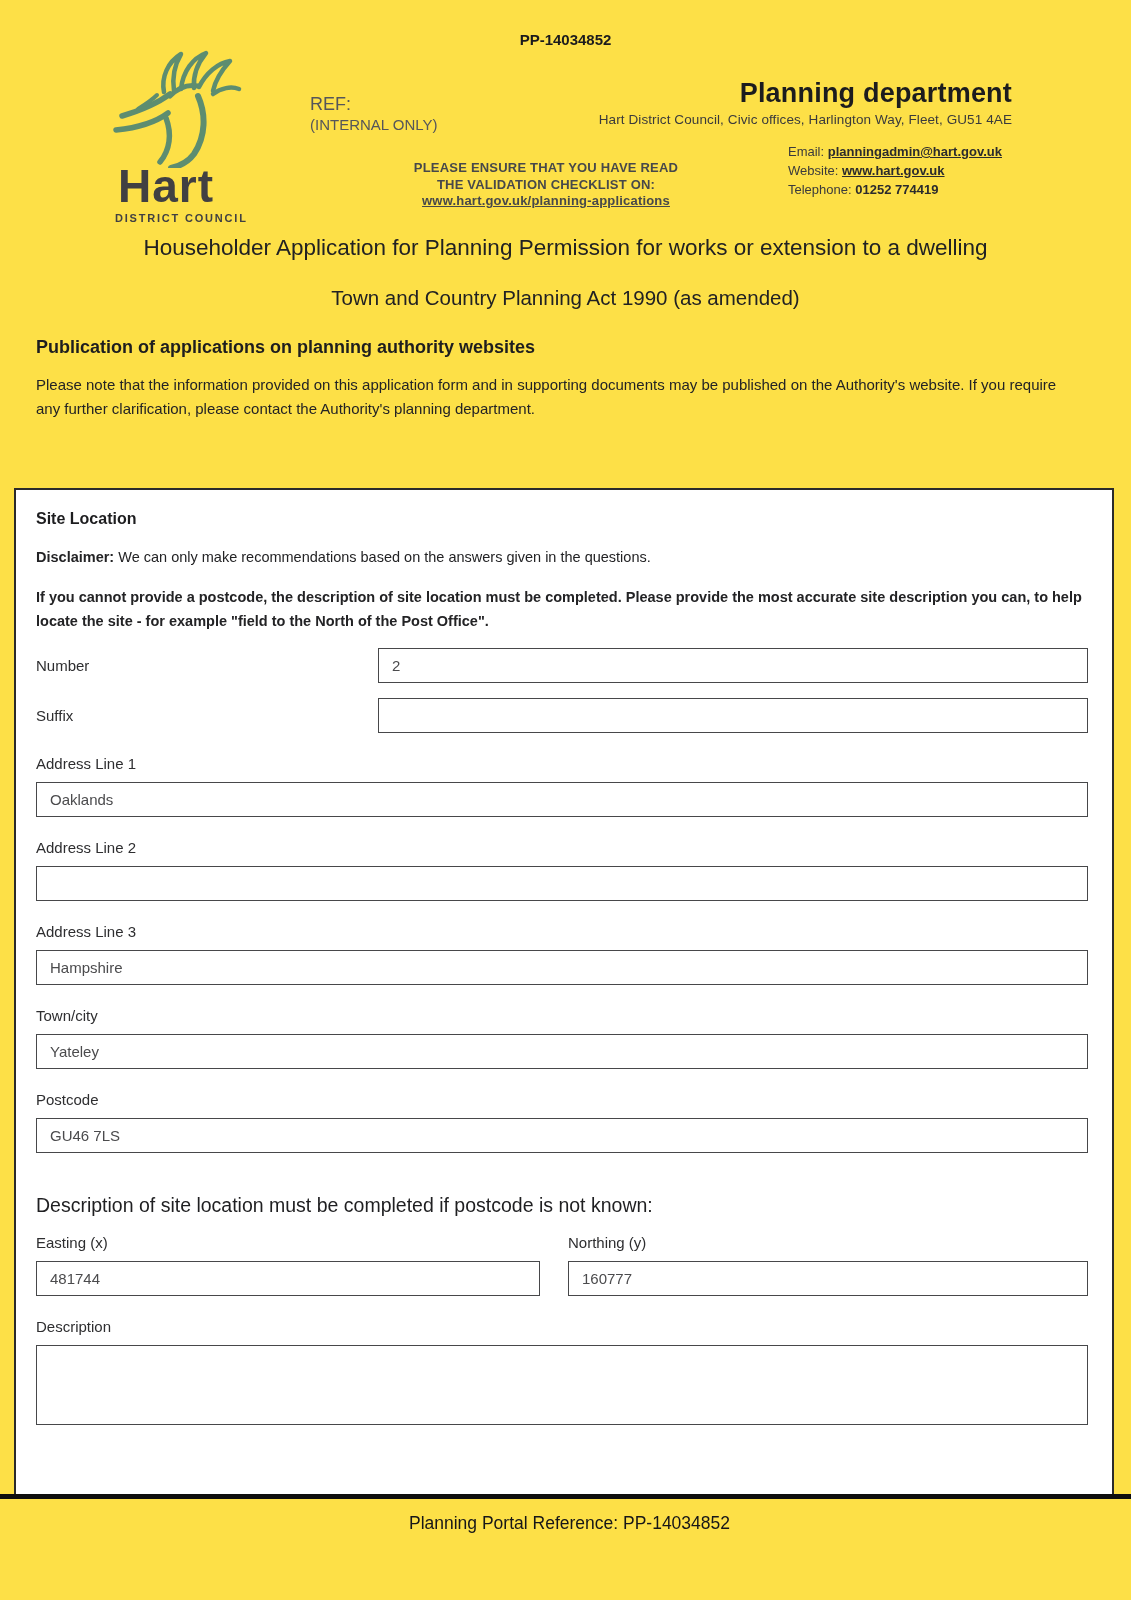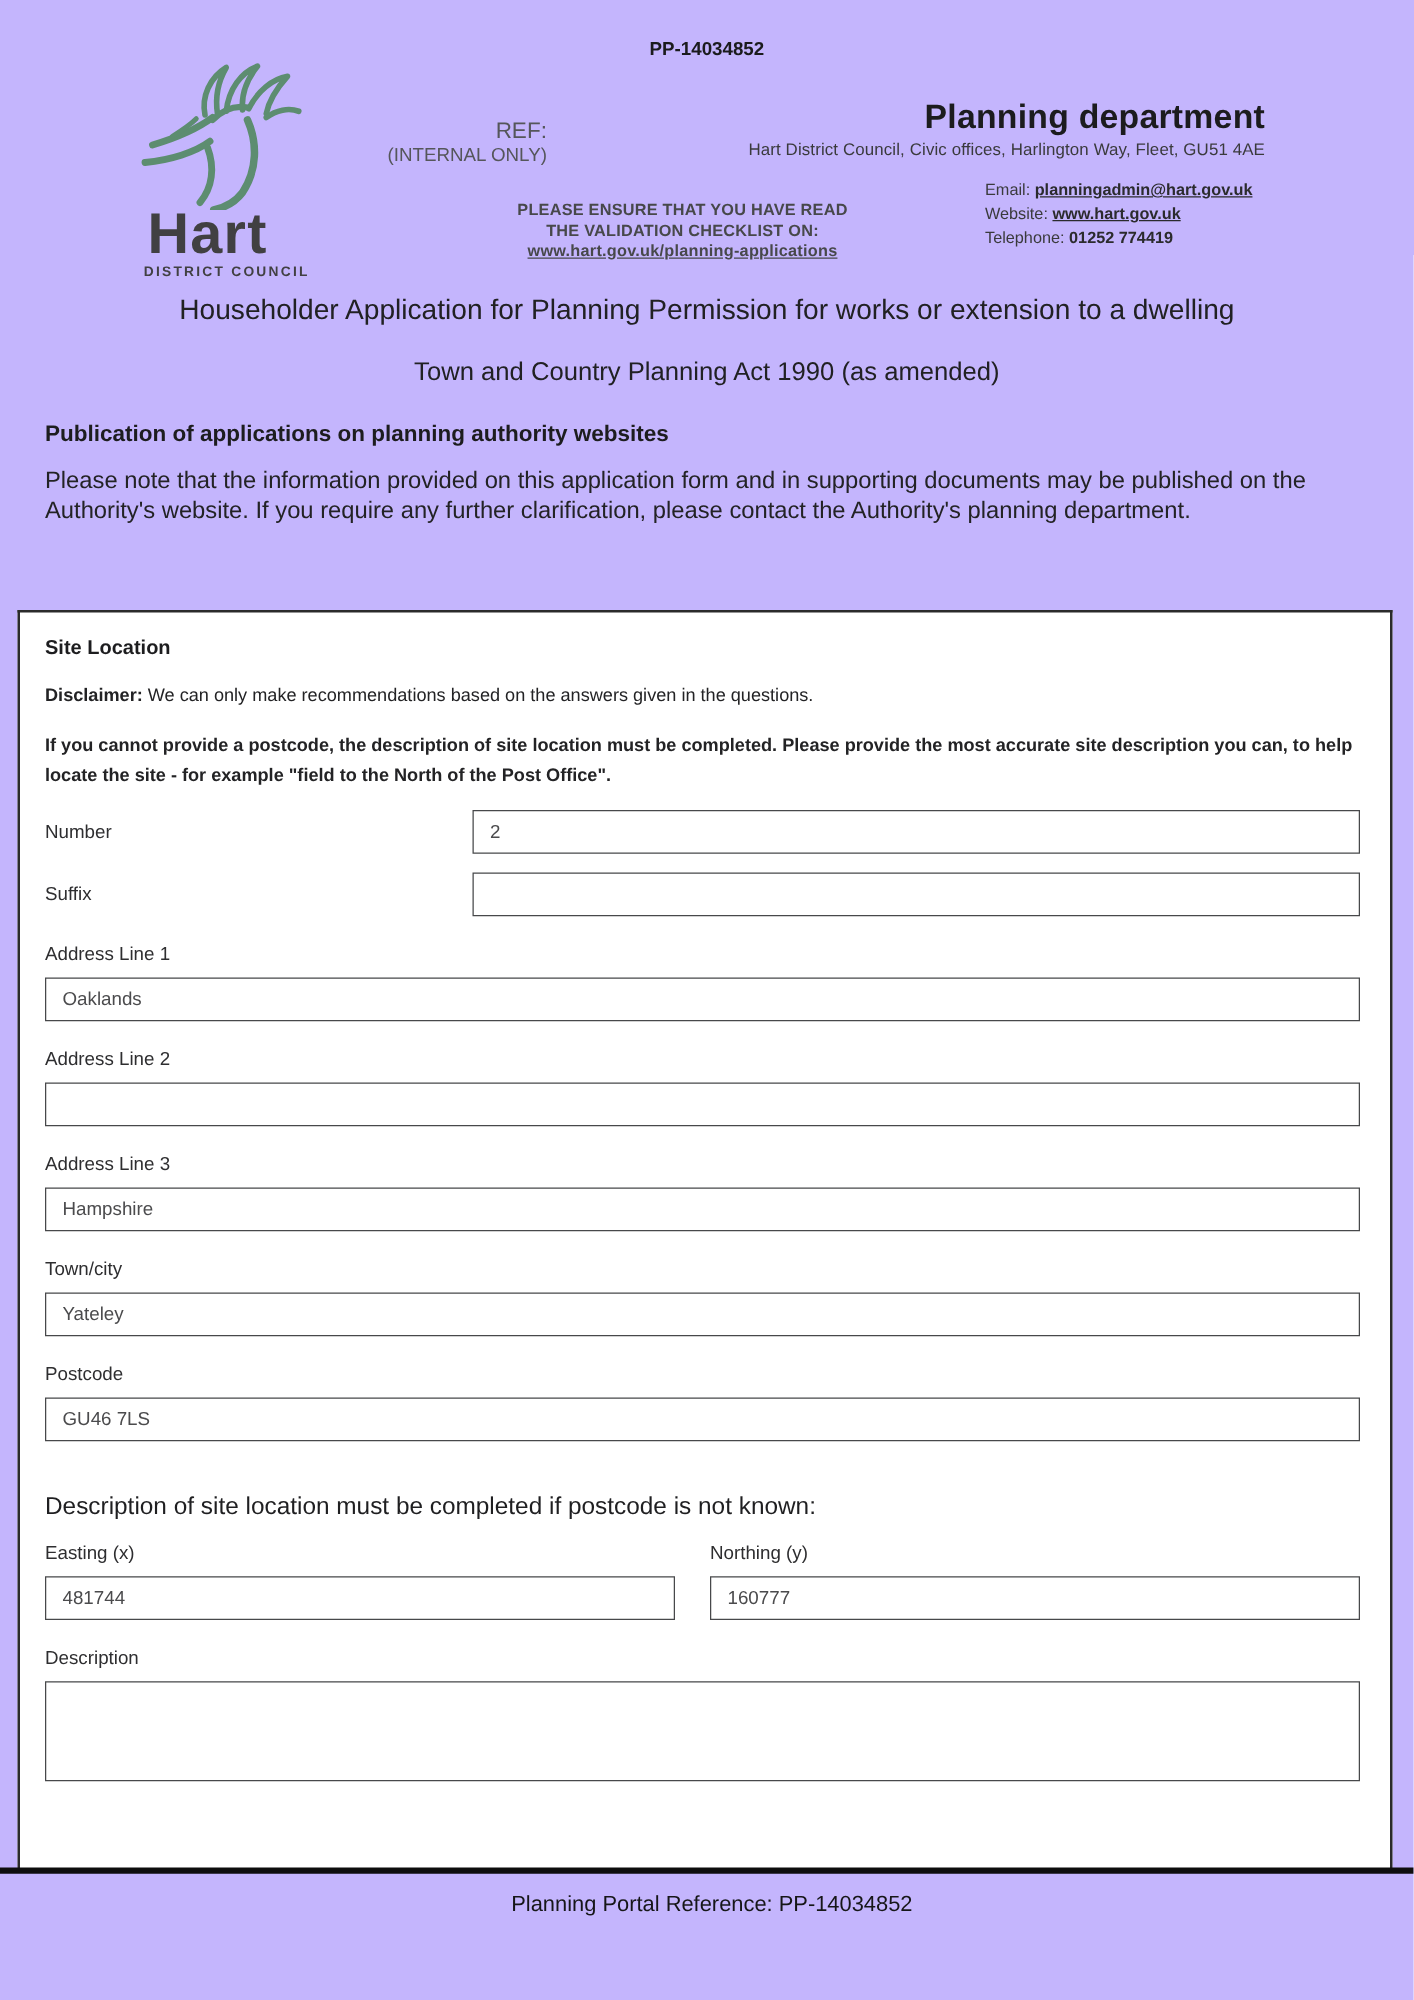--- a/index.html
+++ b/index.html
@@ -3,21 +3,21 @@
 <meta charset="utf-8">
 <style>
   * { margin: 0; padding: 0; box-sizing: border-box; }
   html, body { background: #ffffff; }
   body { font-family: "Liberation Sans", sans-serif; color: #1d1d1f; }
 
   .page {
     position: relative;
     width: 1131px;
     height: 1600px;
-    background: #c4b5fd;
+    background: #fde047;
     overflow: hidden;
   }
 
   
   .pp-ref {
     position: absolute; top: 31px; left: 0; width: 100%;
     text-align: center; font-weight: bold; font-size: 15px; color: #1b1b1d;
   }
 
   
@@ -27,21 +27,21 @@
     font-size: 46px; font-weight: bold; color: #414042;
     letter-spacing: 1px; line-height: 44px; padding-left: 20px; margin-top: -4px;
   }
   .logo-sub {
     font-size: 11px; font-weight: bold; color: #414042;
     letter-spacing: 1.8px; padding-left: 17px; margin-top: 4px; white-space: nowrap;
   }
 
   
   .ref-block { position: absolute; left: 310px; top: 93px; color: #55565a; }
-  .ref-line1 { font-size: 18px; line-height: 22px; text-align: right; }
+  .ref-line1 { font-size: 18px; line-height: 22px; }
   .ref-line2 { font-size: 15px; line-height: 20px; }
 
   
   .dept-block { position: absolute; left: 540px; top: 78px; width: 472px; text-align: right; }
   .dept-title { font-size: 27px; font-weight: bold; color: #1c1c1e; letter-spacing: 0.2px; }
   .dept-address { font-size: 13.5px; color: #3a3a3c; margin-top: 3px; letter-spacing: 0.1px; }
 
   .contact-block { position: absolute; left: 788px; top: 142px; font-size: 13px; color: #3a3a3c; }
   .contact-row { line-height: 19px; white-space: nowrap; }
   .c-value { font-weight: bold; color: #2b2b2d; }
@@ -63,21 +63,21 @@
   .act-subtitle {
     position: absolute; top: 286px; left: 0; width: 100%;
     text-align: center; font-size: 20.5px; font-weight: normal; color: #212123;
   }
   .pub-heading {
     position: absolute; left: 36px; top: 337px;
     font-size: 18px; font-weight: bold; color: #1d1d1f;
   }
   .pub-text {
     position: absolute; left: 36px; top: 373px; width: 1048px;
-    font-size: 19px; line-height: 24px; color: #232325;
+    font-size: 15px; line-height: 24px; color: #232325;
   }
 
   
   .site-box {
     position: absolute; left: 14px; top: 488px; width: 1100px; height: 1009px;
     border: 2px solid #2b2b2b; border-bottom: none;
     padding: 0 24px 0 20px; overflow: hidden; background: #ffffff;
   }
   .site-heading { font-size: 16px; font-weight: bold; color: #1d1d1f; margin-top: 16px; line-height: 26px; }
   .disclaimer { font-size: 14.5px; line-height: 20px; margin-top: 15px; color: #232325; }

